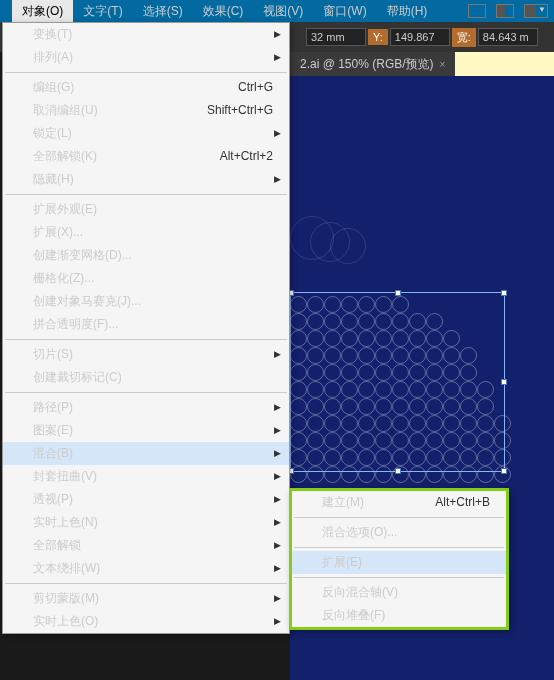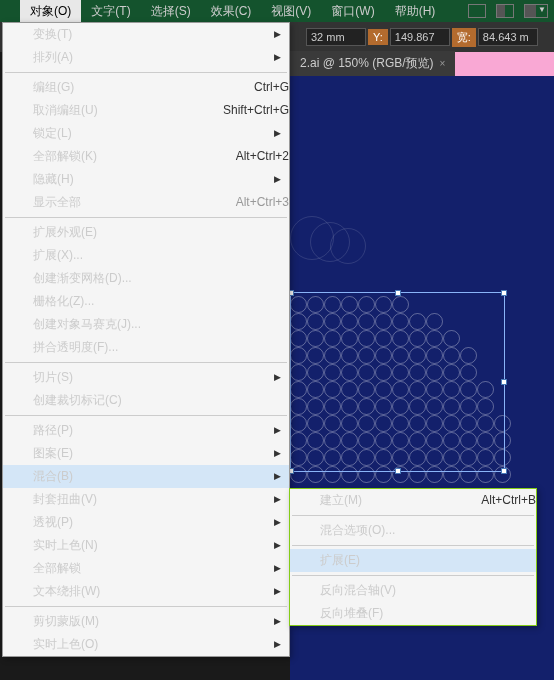--- a/index.html
+++ b/index.html
@@ -1,36 +1,36 @@
 <!DOCTYPE html>
 <html><head>
 <meta charset="utf-8">
 <style>
 *{margin:0;padding:0;box-sizing:border-box;font-family:"Microsoft YaHei",Arial,sans-serif;font-size:12px;color:#ccc}
 body{background:#1a1a1a;width:554px;height:680px;overflow:hidden;position:relative}
-.menubar{display:flex;background:#14532d;height:22px;align-items:center;padding-left:20px}
+.menubar{display:flex;background:#0369a1;height:22px;align-items:center;padding-left:12px}
 .menu-item{padding:3px 10px;cursor:pointer}
 .menu-item.active{background:#e8e8e8;color:#000}
 .toolbar{display:flex;align-items:center;background:#333;height:30px;padding:0 6px;gap:4px}
 .toolbar-icons{display:flex;gap:10px;position:absolute;right:6px;top:0;height:22px;align-items:center}
 .icon-box{width:18px;height:14px;border:1px solid #777;display:flex}
 .icon-half{width:50%;background:#555}
 .coord-group{display:flex;align-items:center;gap:2px;margin-left:300px}
 .coord-label{background:#b36b2e;color:#fff;padding:2px 5px;font-size:11px}
 .coord-input{background:#222;border:1px solid #555;padding:2px 4px;width:60px;color:#ccc;font-size:11px}
-.tab-bar{display:flex;background:#f9a8d4;height:24px;align-items:flex-end;margin-left:290px}
+.tab-bar{display:flex;background:#fef9c3;height:24px;align-items:center;margin-left:290px}
 .tab{padding:4px 10px;background:#3a3a3a;font-size:11px;display:flex;align-items:center;gap:6px}
 .tab-close{font-size:10px;color:#999}
 .dropdown{position:absolute;left:2px;top:22px;width:288px;background:#f5f5f5;border:1px solid #999;box-shadow:2px 2px 6px rgba(0,0,0,.3);z-index:10}
-.dropdown-row{display:flex;justify-content:space-between;align-items:center;padding:3px 0 3px 30px;color:#000;cursor:pointer;position:relative;font-size:12.5px;line-height:17px}
+.dropdown-row{display:flex;justify-content:space-between;align-items:center;padding:3px 16px 3px 30px;color:#000;cursor:pointer;position:relative;font-size:12.5px;line-height:17px}
 .dropdown-row.highlighted{background:#d4e6f7}
 .dropdown-row.disabled{color:#999}
 .dropdown-row .arrow{position:absolute;right:8px;font-size:9px;color:#333}
 .dropdown-sep{height:1px;background:#ccc;margin:3px 2px}
-.submenu{position:absolute;left:289px;top:488px;width:248px;background:#f5f5f5;border:1px solid #84cc16;box-shadow:2px 2px 6px rgba(0,0,0,.3);z-index:11}
+.submenu{position:absolute;left:289px;top:488px;width:220px;background:#f5f5f5;border:3px solid #84cc16;box-shadow:2px 2px 6px rgba(0,0,0,.3);z-index:11}
 .shortcut{color:#333;font-size:12px}
 .dropdown-row.disabled .shortcut{color:#999}
 .canvas{position:absolute;left:290px;top:76px;right:0;bottom:0;background:#13206b}
 .selection{position:absolute;left:0;top:216px;width:215px;height:180px;border:1px solid #8ab4f8}
 .handle{position:absolute;width:6px;height:6px;background:#fff;border:1px solid #4a7ab8}
 .circles{position:absolute;left:0;top:140px}
 .circle{position:absolute;border:1px solid rgba(255,255,255,.5);border-radius:50%}
 </style>
 </head>
 <body>
@@ -236,24 +236,20 @@
       <span class="arrow">▶</span>
     </div>
     <div class="dropdown-row">
       <span>全部解锁(K)</span>
       <span class="shortcut">Alt+Ctrl+2</span>
     </div>
     <div class="dropdown-row">
       <span>隐藏(H)</span>
       <span class="arrow">▶</span>
     </div>
-    <div class="dropdown-row disabled">
-      <span>显示全部</span>
-      <span class="shortcut">Alt+Ctrl+3</span>
-    </div>
     <div class="dropdown-sep"></div>
     <div class="dropdown-row disabled">
       <span>扩展外观(E)</span>
     </div>
     <div class="dropdown-row">
       <span>扩展(X)...</span>
     </div>
     <div class="dropdown-row">
       <span>创建渐变网格(D)...</span>
     </div>

